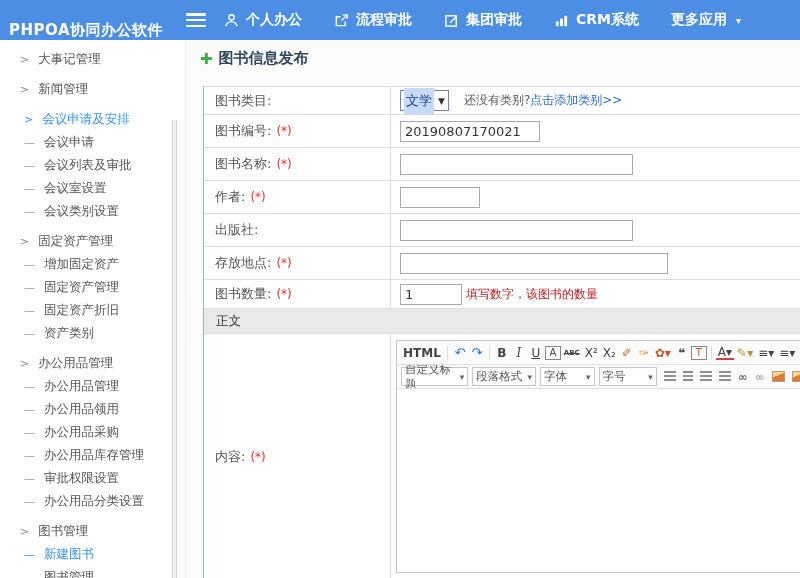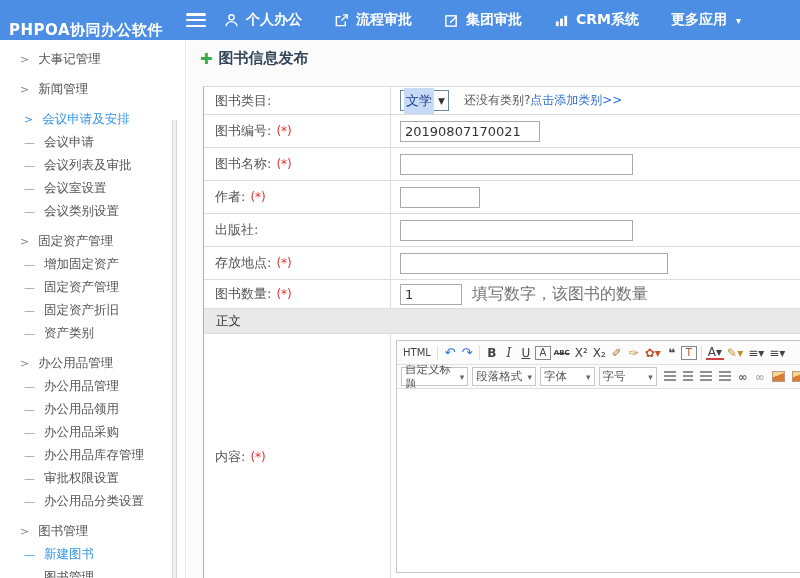--- a/index.html
+++ b/index.html
@@ -41,39 +41,39 @@
     border-top:1px solid #dcdcdc; border-left:1px solid #8fb6da; }
   .frow { display:flex; border-bottom:1px solid #dcdcdc; }
   .flabel { width:187px; min-width:187px; border-right:1px solid #dcdcdc;
     display:flex; align-items:center; padding-left:11px; color:#555; }
   .ffield { flex:1; display:flex; align-items:center; padding-left:9px; }
   .req { color:#e53333; margin-left:5px; font-size:12px; }
   .h28{height:28px} .h33{height:33px} .h29{height:29px}
   input.txt { border:1px solid #a9a9a9; height:21px; padding:1px 4px; font-size:13px;
     font-family:inherit; color:#333; background:#fff; }
   .w152{width:140px} .w233{width:233px} .w80{width:80px} .w268{width:268px} .w62{width:62px}
-  .hint { margin-left:10px; color:#737373; font-size:16px; }
+  .hint { margin-left:4px; color:#b91c1c; font-size:12px; }
   .note { color:#555; font-size:12px; margin-left:15px; }
   .link { color:#2b6cd0; font-size:12px; cursor:pointer; }
   .select-box { display:inline-flex; align-items:center; border:1px solid #6e87a0;
     background:#fff; height:21px; padding:0 3px; cursor:pointer; }
   .sel-txt { background:#c7dbf8; color:#1a3e8c; padding:4px 2px; font-size:13px; }
   .sel-arrow { font-size:9px; color:#333; margin-left:4px; }
 
   .sec-header { height:25px; line-height:24px; background:#e9e9e9;
     border-bottom:1px solid #dcdcdc; padding-left:12px; color:#333; font-size:12.5px; }
   .content-row { display:flex; height:245px; }
 
   
   .editor { margin:6px 0 0 5px; width:418px; border:1px solid #c6c6c6; background:#fff; }
   .tbar { display:flex; align-items:center; background:#fcfcfc; border-bottom:1px solid #e0e0e0;
     height:24px; padding:0 4px; gap:1px; overflow:hidden; }
   .tbtn { min-width:16px; height:18px; display:inline-flex; align-items:center; justify-content:center;
     font-size:12px; color:#444; cursor:pointer; padding:0 2px; white-space:nowrap; }
-  .tbtn.small { font-size:10px; font-weight:normal; letter-spacing:0; }
+  .tbtn.small { font-size:12px; font-weight:bold; letter-spacing:0; }
   .tbtn.blue { color:#2a7ad2; font-size:13px; }
   .tbtn.bold { font-weight:bold; }
   .tbtn.ital { font-style:italic; font-family:"DejaVu Serif",serif; }
   .tbtn.und  { text-decoration:underline; }
   .tbtn.boxed { border:1px solid #888; font-size:10px; height:14px; }
   .tbtn.strike { text-decoration:line-through; font-size:7px; font-weight:bold; }
   .tsep { width:1px; height:14px; background:#ddd; margin:0 3px; }
   .tdrop { display:inline-flex; align-items:center; justify-content:space-between;
     border:1px solid #c6c6c6; background:#fff; height:19px; font-size:11.5px; color:#555;
     padding:0 3px; margin-right:3px; cursor:pointer; }

